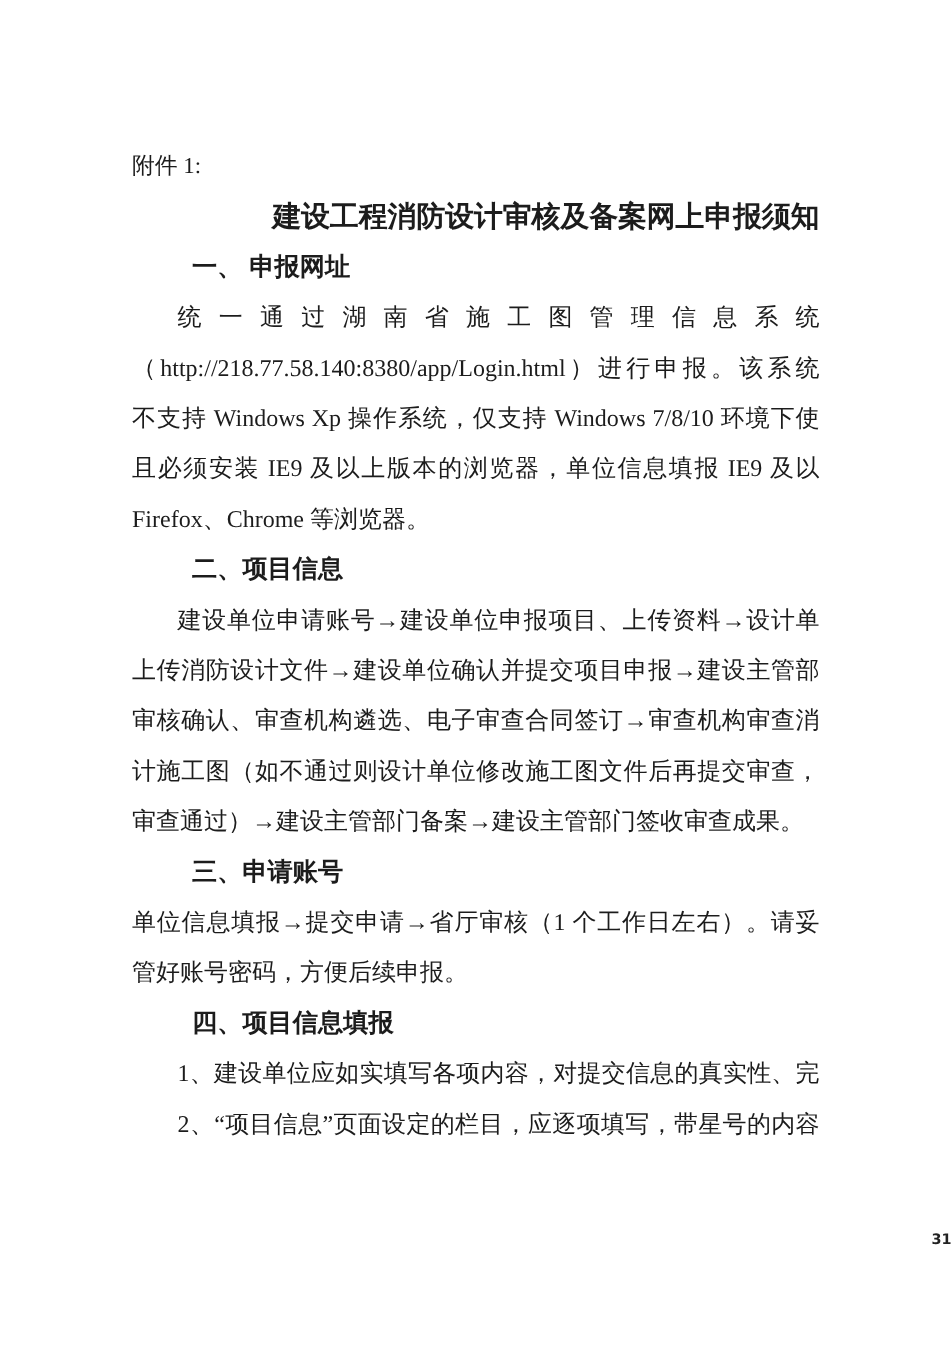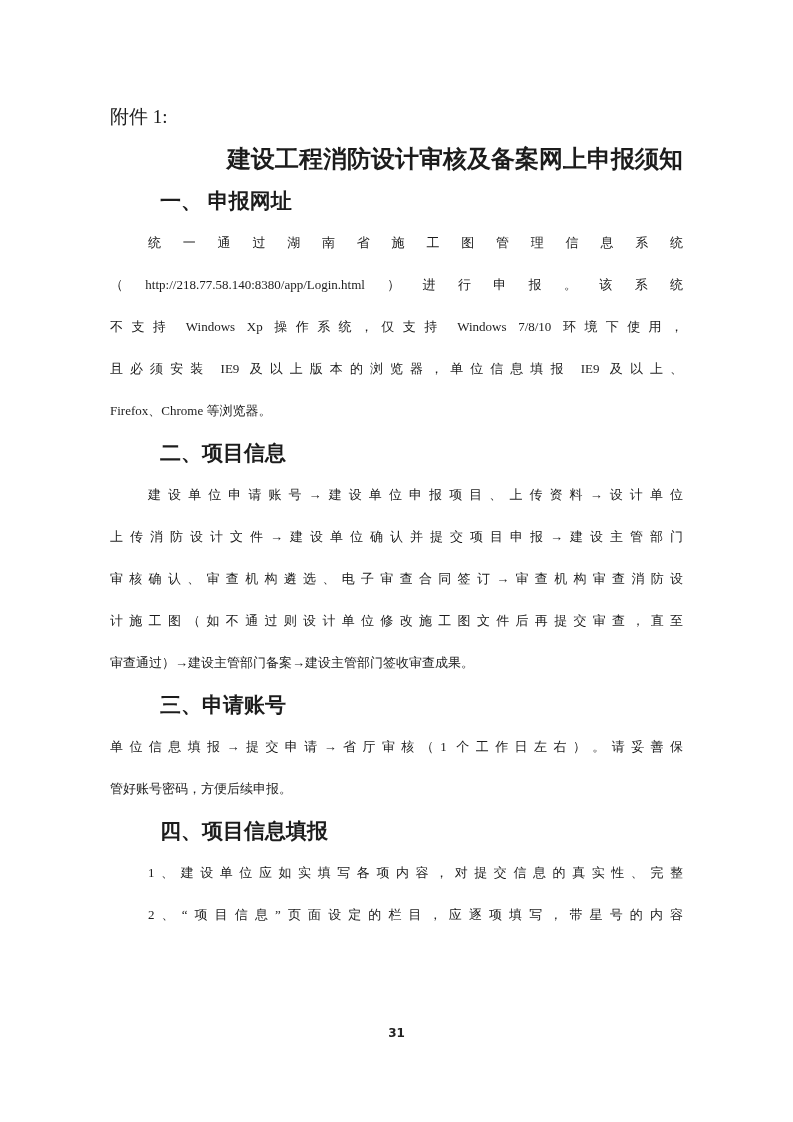--- a/index.html
+++ b/index.html
@@ -11,21 +11,21 @@
     position: relative;
     width: 793px;
     height: 1122px;
     background: #ffffff;
     color: #1c1c1c;
     overflow: hidden;
     font-family: "Liberation Serif", "DejaVu Serif", serif;
   }
   .content {
     position: absolute;
-    top: 96px;
+    top: 118px;
     left: 110px;
     width: 573px;
   }
   .line {
     line-height: 42px;
     min-height: 42px;
     white-space: nowrap;
   }
   .attachment {
     font-size: 19px;
@@ -39,40 +39,40 @@
     font-family: "Liberation Serif", "DejaVu Serif", serif;
   }
   .heading {
     font-size: 21px;
     font-weight: bold;
     padding-left: 50px;
     font-family: "Liberation Sans", "DejaVu Sans", sans-serif;
     white-space: nowrap;
   }
   .body-line {
-    font-size: 13px;
+    font-size: 20px;
     white-space: normal;
     text-align: justify;
     text-align-last: justify;
     text-justify: inter-character;
     overflow: hidden;
     max-height: 42px;
   }
   .body-line.indent {
     padding-left: 38px;
   }
   .body-line.last {
     text-align-last: left;
   }
   .page-number {
     position: absolute;
     top: 1026px;
     left: 0;
     width: 793px;
-    text-align: center;
+    text-align: right;
     font-size: 12px;
     font-weight: bold;
     font-family: "DejaVu Sans", "Liberation Sans", sans-serif;
     color: #222222;
   }
 </style>
 </head>
 <body>
 
 <div class="page">

